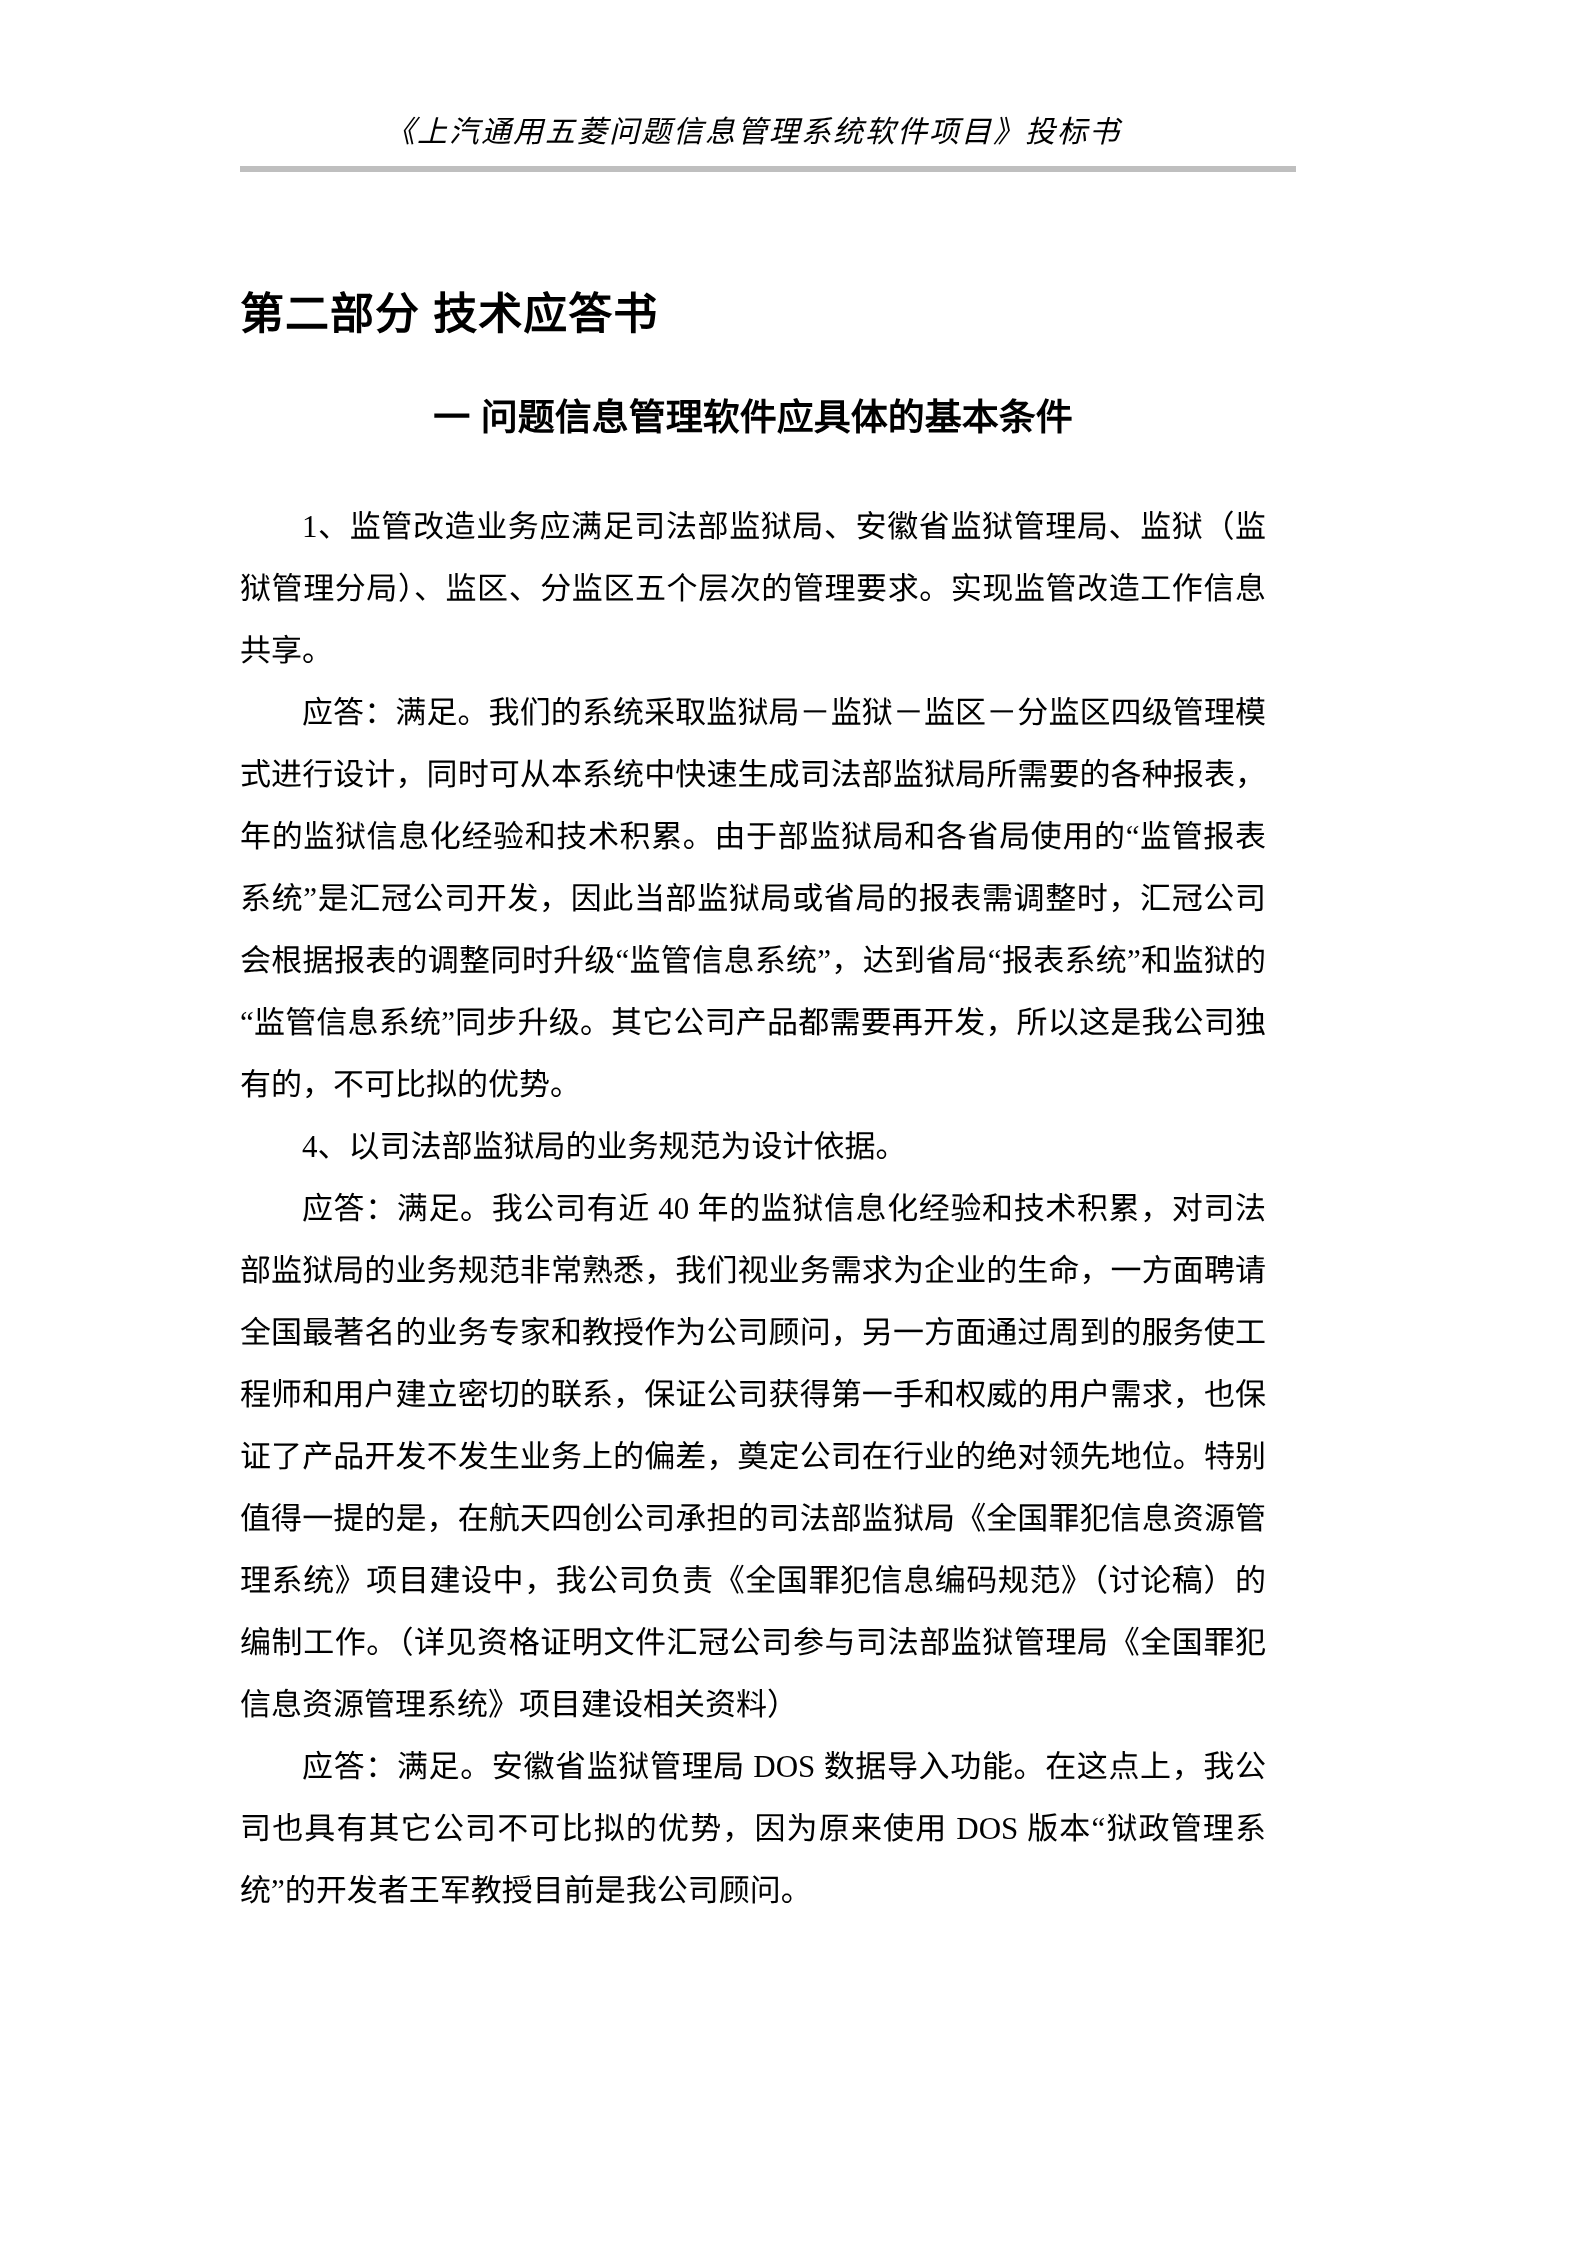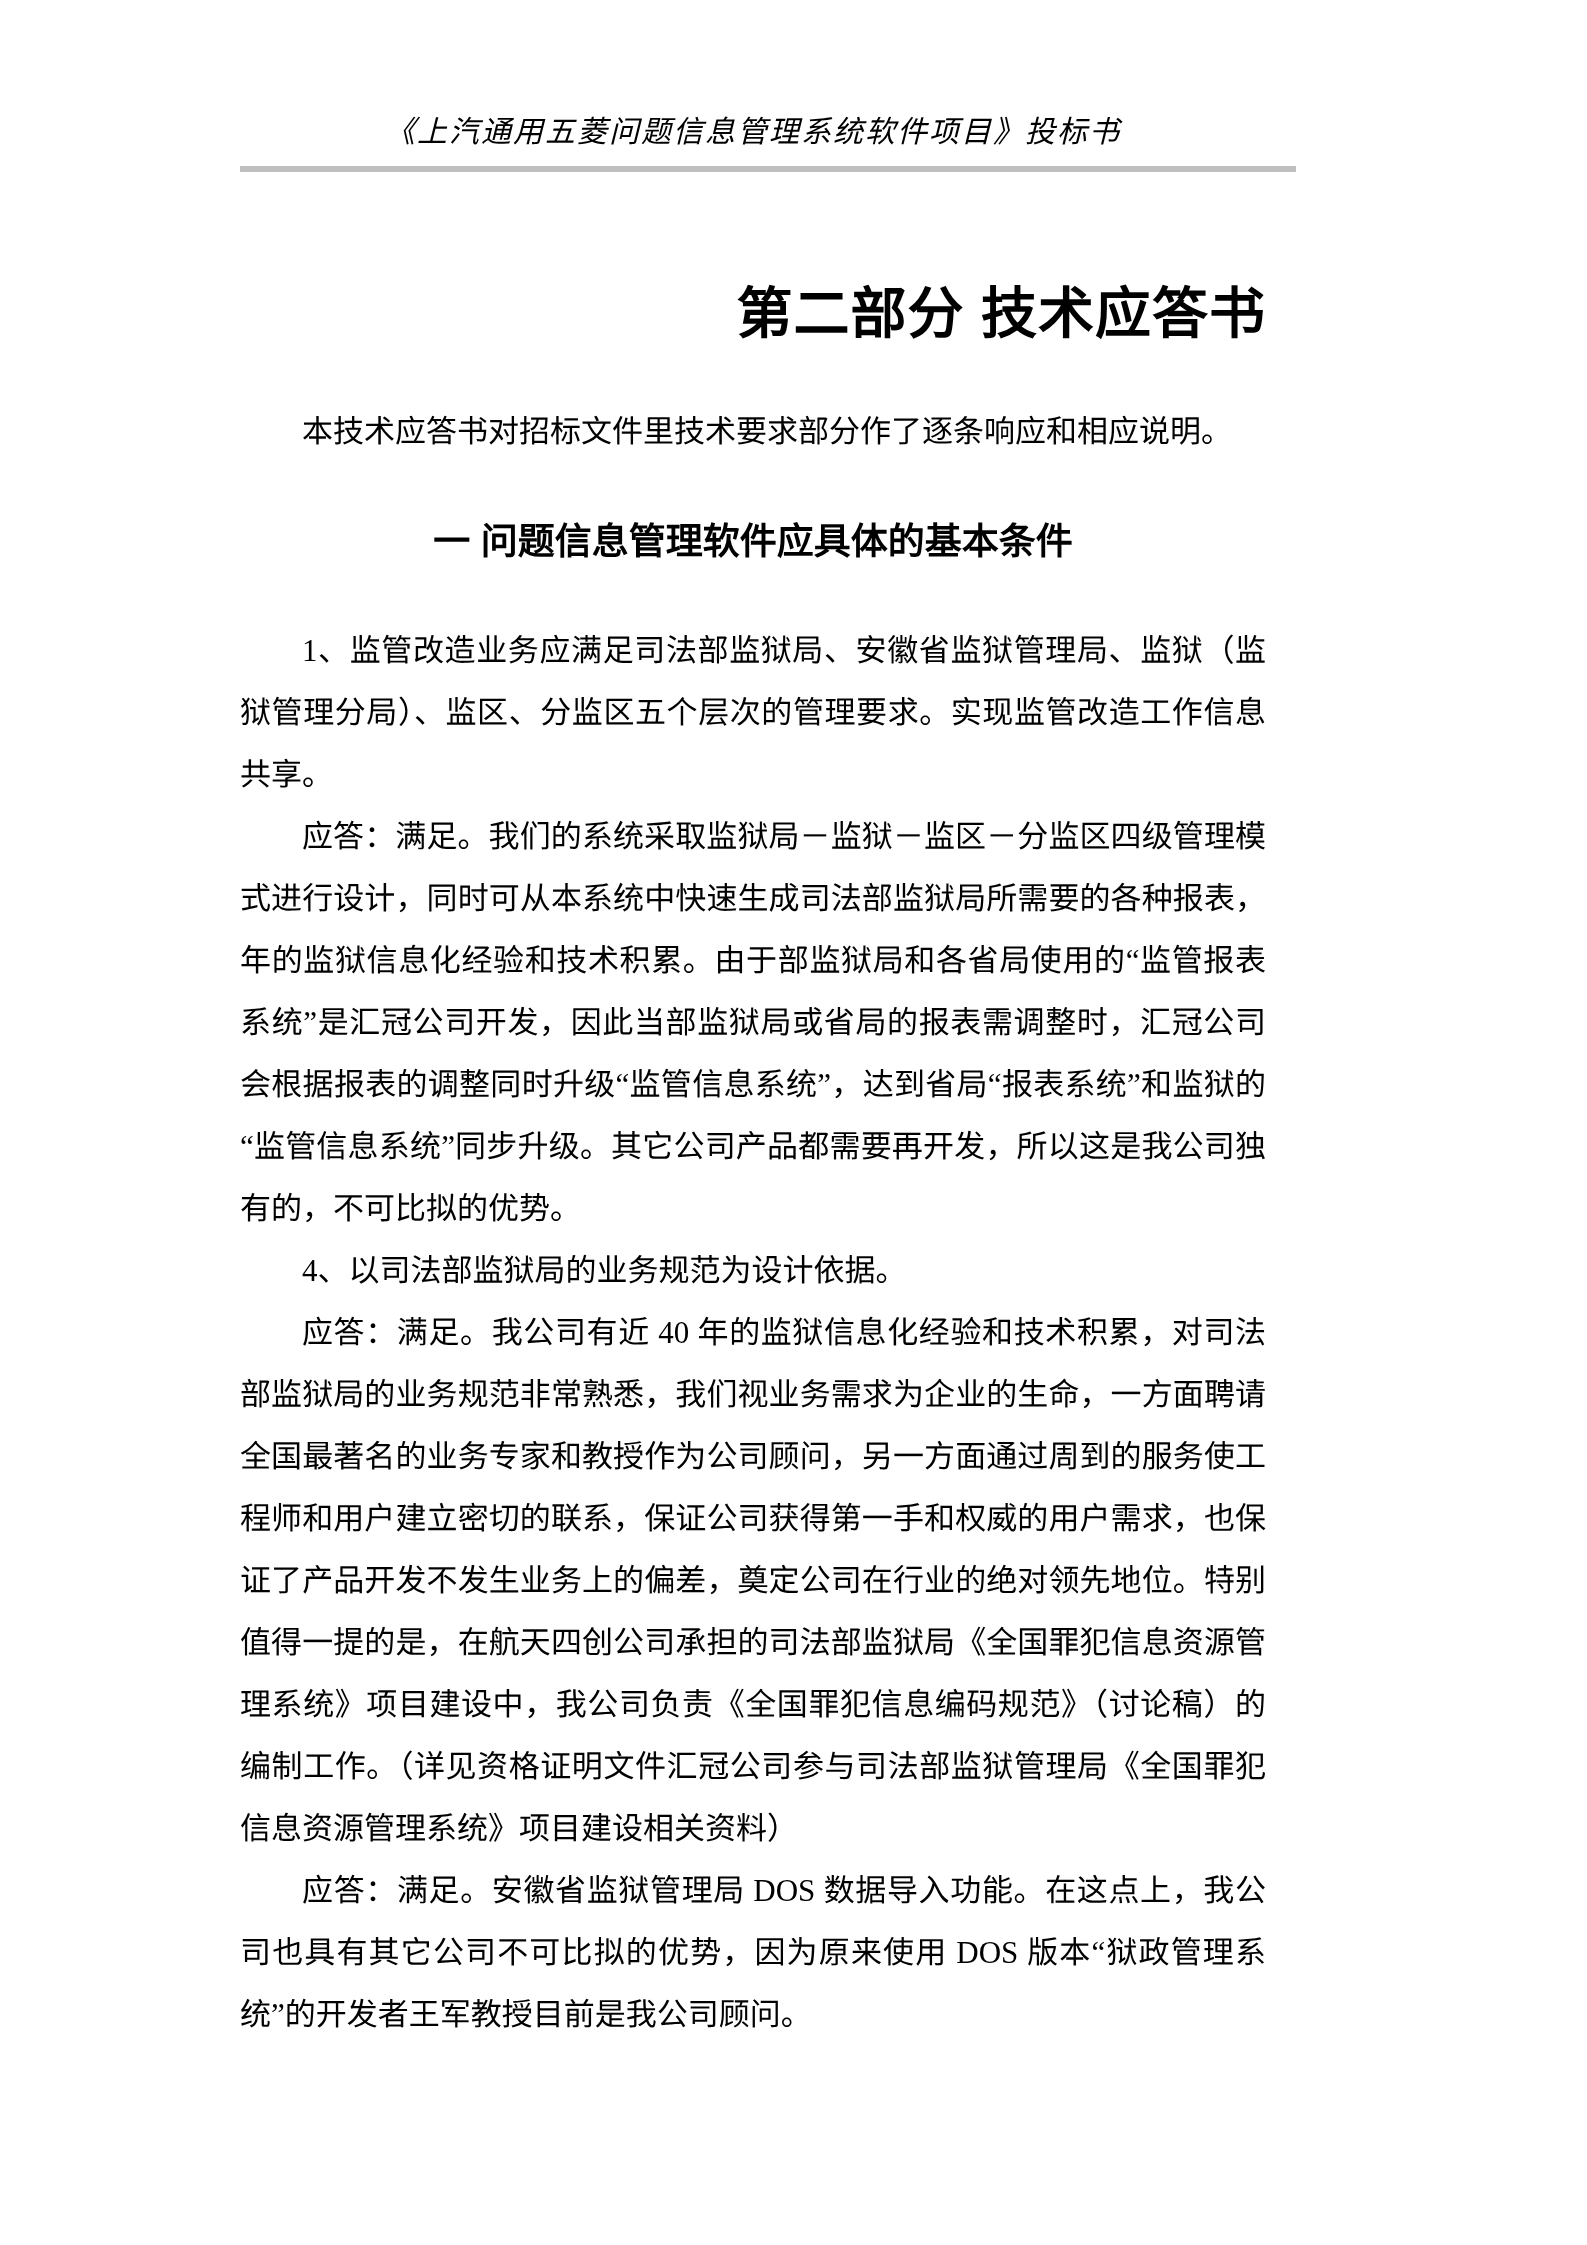--- a/index.html
+++ b/index.html
@@ -33,22 +33,22 @@
   }
   .header-rule {
     margin-top: 16px;
     width: 1056px;
     height: 6px;
     background: #bfbfbf;
   }
   
   .doc-title {
     margin: 117px 0 0 0;
-    text-align: right;
-    font-size: 56px;
+    text-align: left;
+    font-size: 44px;
     line-height: 50px;
     font-weight: bold;
     font-family: "Liberation Sans", sans-serif;
     letter-spacing: 1px;
   }
   .intro-paragraph {
     margin: 62px 0 0 0;
     font-size: 31px;
     line-height: 62px;
     text-indent: 2em;
@@ -78,21 +78,20 @@
 
 <div class="page">
   <div class="content">
 
     <div class="doc-header">《上汽通用五菱问题信息管理系统软件项目》投标书</div>
 
     <div class="header-rule" style="background: rgb(191, 191, 191);"></div>
 
     <h1 class="doc-title">第二部分 技术应答书</h1>
 
-    <p class="intro-paragraph">本技术应答书对招标文件里技术要求部分作了逐条响应和相应说明。</p>
 
     <h2 class="section-heading">一 问题信息管理软件应具体的基本条件</h2>
 
     <div class="body-text">
       <p>1、监管改造业务应满足司法部监狱局、安徽省监狱管理局、监狱（监狱管理分局）、监区、分监区五个层次的管理要求。实现监管改造工作信息共享。</p>
       <p>应答：满足。我们的系统采取监狱局－监狱－监区－分监区四级管理模式进行设计，同时可从本系统中快速生成司法部监狱局所需要的各种报表，年的监狱信息化经验和技术积累。由于部监狱局和各省局使用的“监管报表系统”是汇冠公司开发，因此当部监狱局或省局的报表需调整时，汇冠公司会根据报表的调整同时升级“监管信息系统”，达到省局“报表系统”和监狱的“监管信息系统”同步升级。其它公司产品都需要再开发，所以这是我公司独有的，不可比拟的优势。</p>
       <p>4、以司法部监狱局的业务规范为设计依据。</p>
       <p>应答：满足。我公司有近 40 年的监狱信息化经验和技术积累，对司法部监狱局的业务规范非常熟悉，我们视业务需求为企业的生命，一方面聘请全国最著名的业务专家和教授作为公司顾问，另一方面通过周到的服务使工程师和用户建立密切的联系，保证公司获得第一手和权威的用户需求，也保证了产品开发不发生业务上的偏差，奠定公司在行业的绝对领先地位。特别值得一提的是，在航天四创公司承担的司法部监狱局《全国罪犯信息资源管理系统》项目建设中，我公司负责《全国罪犯信息编码规范》（讨论稿）的编制工作。（详见资格证明文件汇冠公司参与司法部监狱管理局《全国罪犯信息资源管理系统》项目建设相关资料）</p>
       <p>应答：满足。安徽省监狱管理局 DOS 数据导入功能。在这点上，我公司也具有其它公司不可比拟的优势，因为原来使用 DOS 版本“狱政管理系统”的开发者王军教授目前是我公司顾问。</p>
     </div>

